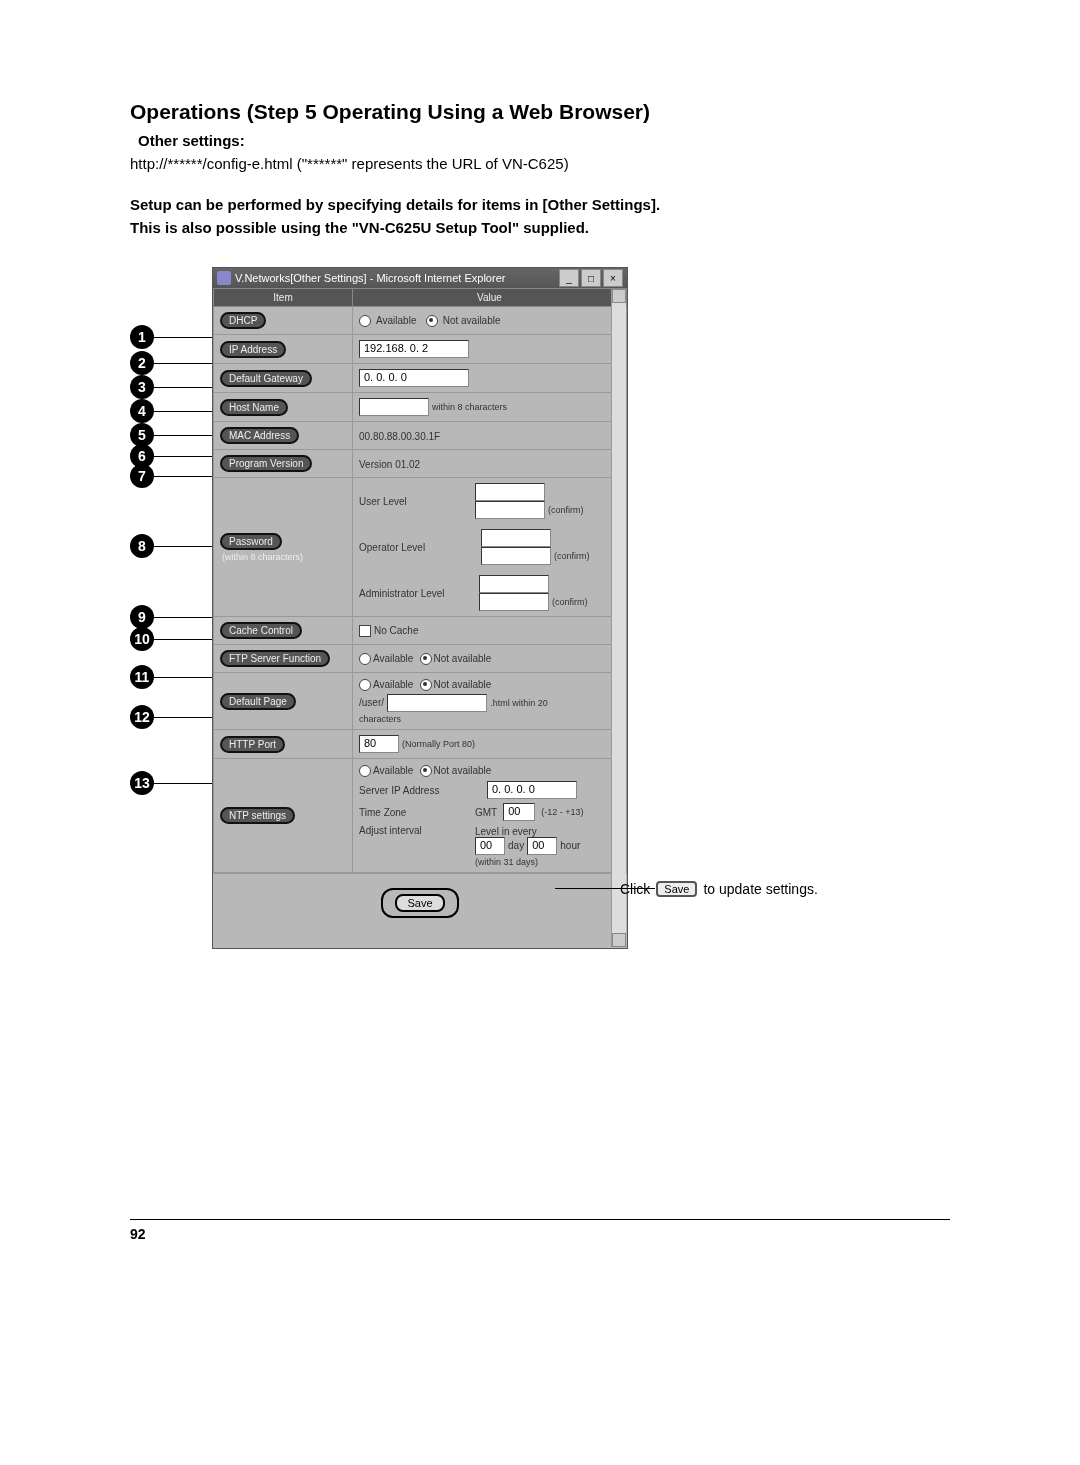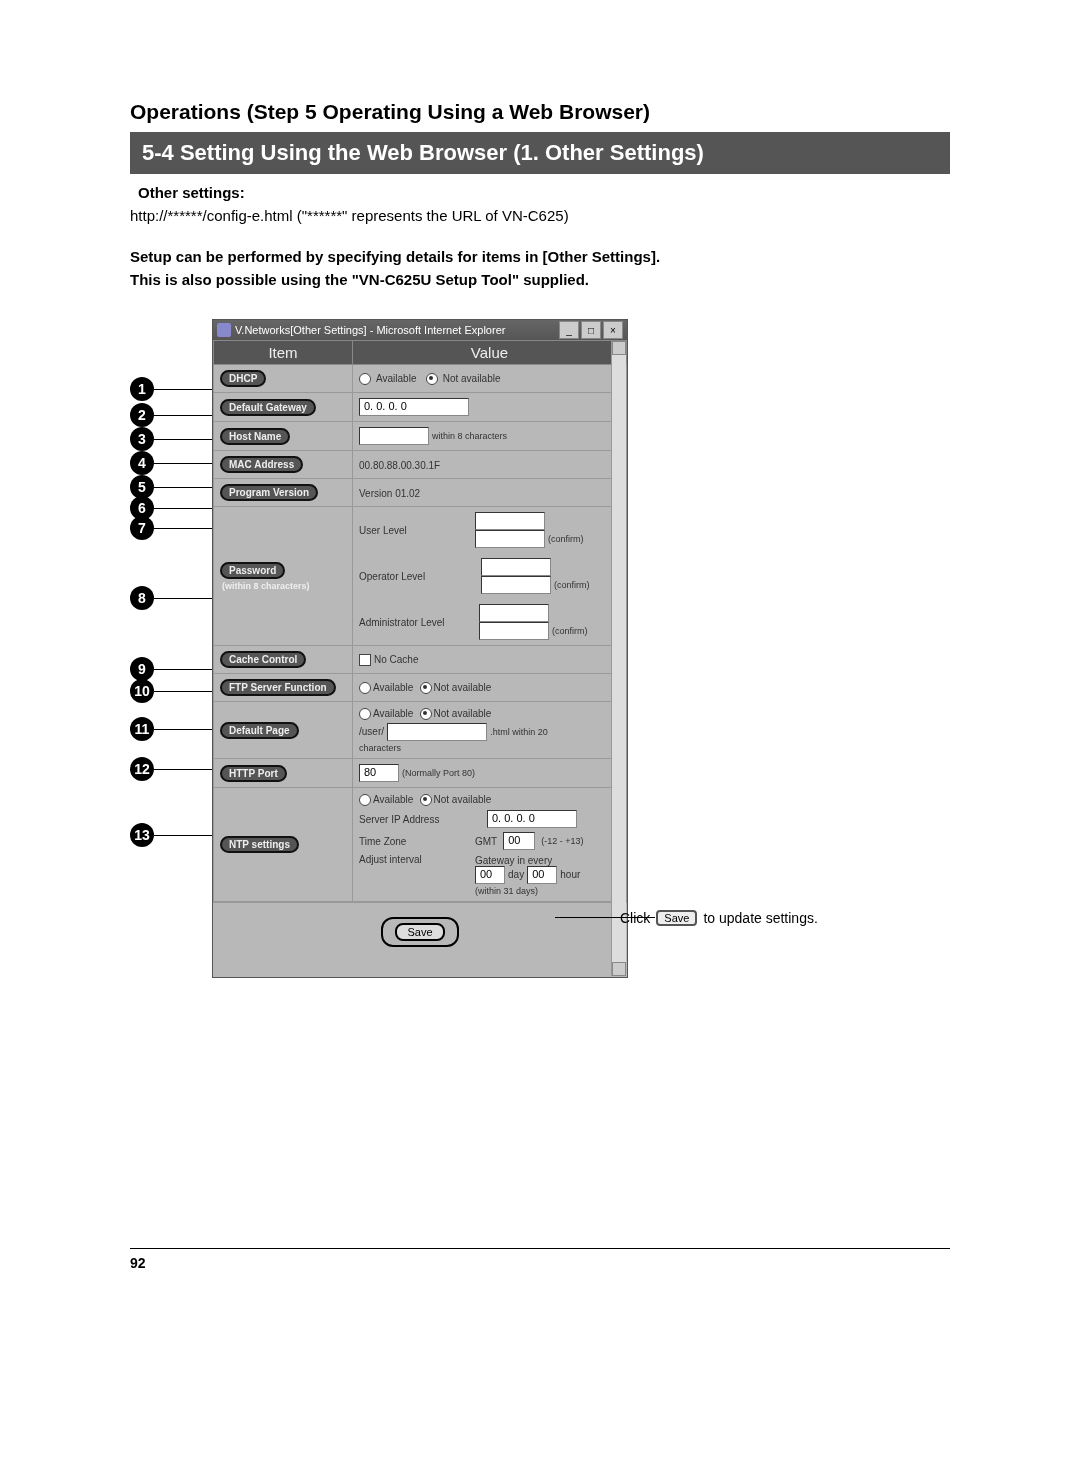--- a/index.html
+++ b/index.html
@@ -113,29 +113,29 @@
     padding: 0;
   }
   table.settings {
     width: 100%;
     border-collapse: collapse;
     font-size: 11px;
   }
   table.settings th {
     background: #555; color:#eee; font-weight:normal;
     border:1px solid #888; padding:3px 6px;
-    font-size:15px;
+    font-size:10px;
   }
   table.settings td {
     border:1px solid #999;
     padding: 5px 6px;
     vertical-align: middle;
     background:#b8b8b8;
   }
-  td.itemcell { width: 126px; color:#fff; position:relative;font-weight:bold; }
+  td.itemcell { width: 126px; color:#fff; position:relative; }
   .pill {
     display:inline-block;
     border:2px solid #111;
     border-radius: 10px;
     padding: 1px 7px;
     background:#555;
     font-size:10px;
     white-space:nowrap;
     color:#eee;
   }
@@ -196,21 +196,20 @@
     padding-top:6px;
     font-weight:bold;
     font-size:14px;
   }
 </style>
 </head>
 <body>
 
 <div class="page">
   <h1 class="chapter">Operations (Step 5 Operating Using a Web Browser)</h1>
-  <div class="section-bar">5-4 Setting Using the Web Browser (1. Other Settings)</div>
   <div class="subhead">Other settings:</div>
   <div class="bodytext">http://******/config-e.html ("******" represents the URL of VN-C625)</div>
   <div class="note">
     <span>Setup can be performed by specifying details for items in [Other Settings].</span><br>
     <span>This is also possible using the "VN-C625U Setup Tool" supplied.</span>
   </div>
 
   <div class="figure-wrap">
 
     <div class="badges">
@@ -268,20 +267,24 @@
             <td class="itemcell"><span class="pill">DHCP</span></td>
             <td>
               <span class="radio"></span>
               <span class="small">Available</span>
               &nbsp;
               <span class="radio sel"></span>
               <span class="small">Not available</span>
             </td>
           </tr>
 
+          <tr>
+            <td class="itemcell"><span class="pill">IP Address</span></td>
+            <td><span class="field">192.168. 0. 2</span></td>
+          </tr>
 
 
           <tr>
             <td class="itemcell"><span class="pill">Default Gateway</span></td>
             <td><span class="field"> 0. 0. 0. 0</span></td>
           </tr>
 
           <tr>
             <td class="itemcell"><span class="pill">Host Name</span></td>
             <td>
@@ -381,21 +384,21 @@
               </div>
               <div style="display:flex;gap:6px;align-items:center;margin-bottom:4px">
                 <span class="small" style="width:110px">Time Zone</span>
                 <span class="small">GMT</span>
                 <span class="field" style="min-width:22px">00</span>
                 <span class="tiny">(-12 - +13)</span>
               </div>
               <div style="display:flex;gap:6px;align-items:flex-start">
                 <span class="small" style="width:110px">Adjust interval</span>
                 <div>
-                  <span class="small">Gateway in every</span><br>
+                  <span class="small">Level in every</span><br>
                   <span class="field" style="min-width:20px">00</span>
                   <span class="small">day</span>
                   <span class="field" style="min-width:20px">00</span>
                   <span class="small">hour</span><br>
                   <span class="tiny">(within 31 days)</span>
                 </div>
               </div>
             </td>
           </tr>
         </tbody>

